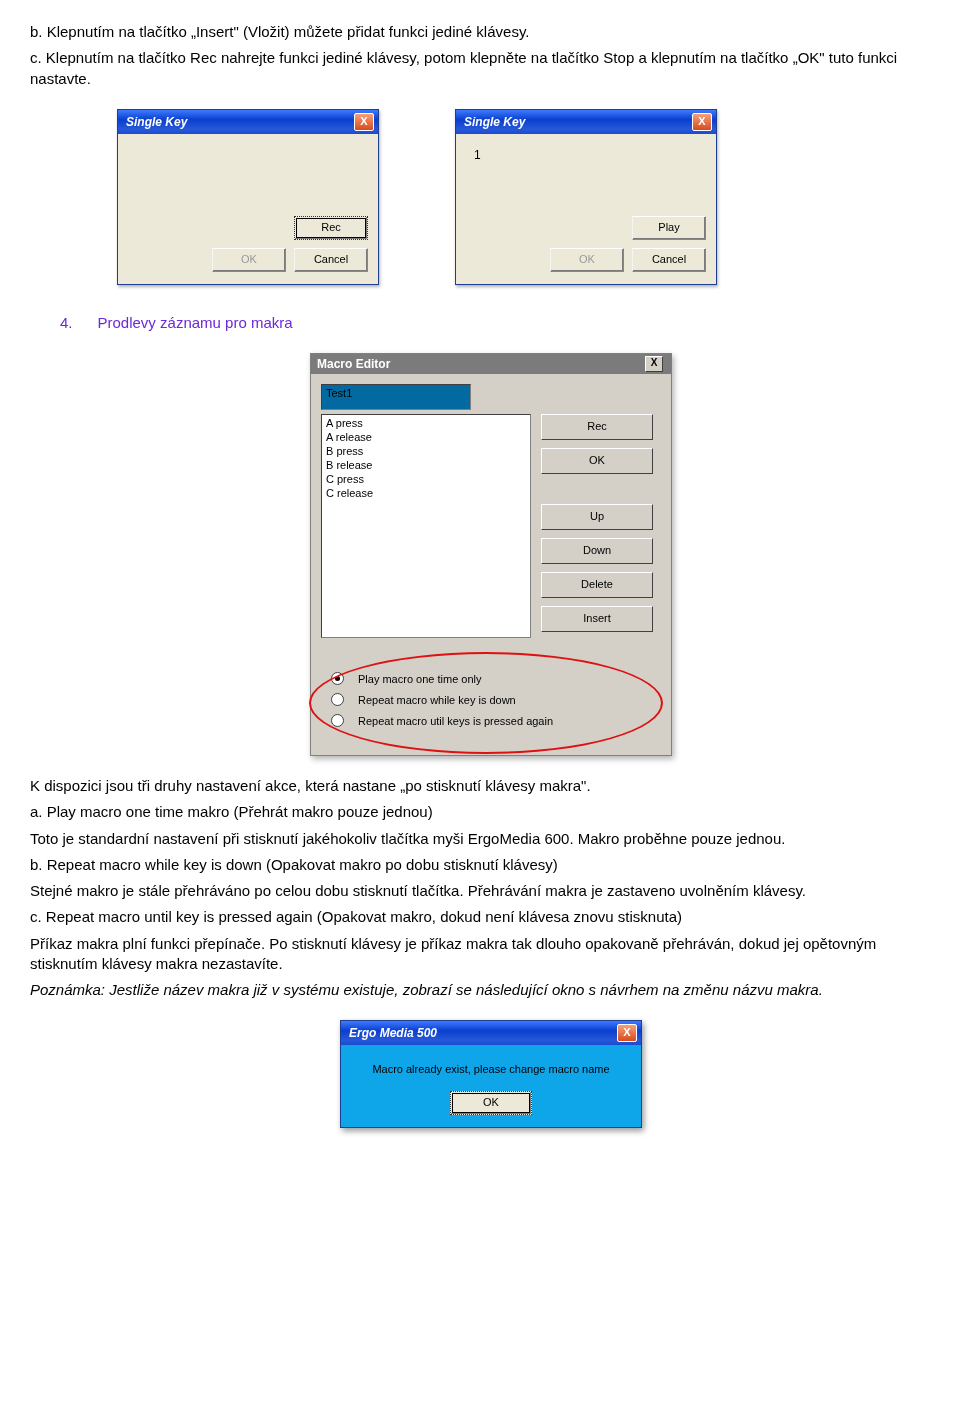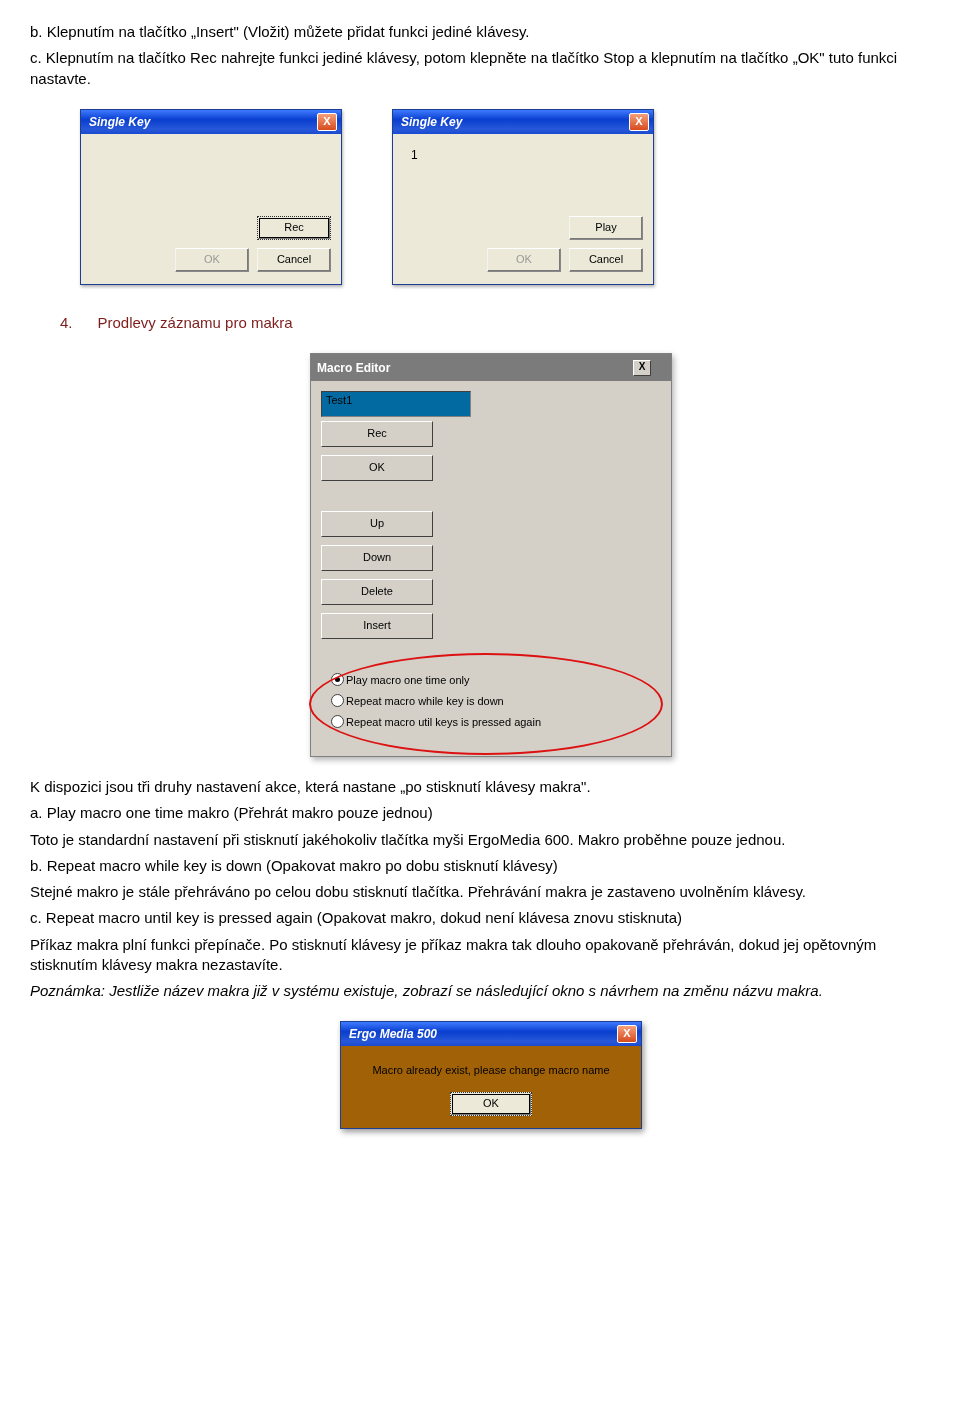--- a/index.html
+++ b/index.html
@@ -5,22 +5,22 @@
 body {
   font-family: Arial, sans-serif;
   font-size: 15px;
   color: #000;
   background: #fff;
   margin: 0;
   padding: 20px 30px;
   width: 900px;
 }
 p { margin: 2px 0 6px; line-height: 1.35; }
-.section-num { color: #7f1d1d; margin-left: 30px; margin-top: 28px; margin-bottom: 20px; }
-.dialogs-row { display: flex; gap: 50px; margin: 20px 0 20px 50px; }
+.section-num { color: #6d28d9; margin-left: 30px; margin-top: 28px; margin-bottom: 20px; }
+.dialogs-row { display: flex; gap: 76px; margin: 20px 0 20px 87px; }
 .dialog {
   width: 260px;
   background: #ece9d8;
   border: 1px solid #1d3e92;
   box-shadow: 1px 2px 3px rgba(0,0,0,0.3);
 }
 .titlebar {
   height: 24px;
   background: linear-gradient(#3e7bff, #0a3fcf 40%, #2758d8 80%, #1a4ad0);
   display: flex;
@@ -71,29 +71,29 @@
 .btn.disabled { color: #999; }
 .btn.focused { border: 1px dotted #333; outline: 1px solid #000; outline-offset: -3px; }
 .macro-editor {
   width: 360px;
   margin: 0 0 20px 280px;
   background: #d4d0c8;
   border: 1px solid #808080;
   box-shadow: 2px 3px 6px rgba(0,0,0,0.3);
 }
 .me-title {
-  height: 27px;
+  height: 20px;
   background: #7b7b7b;
   color: #fff;
   font-weight: bold;
   font-size: 12px;
   display: flex;
   align-items: center;
   justify-content: space-between;
-  padding: 0 20px 0 6px;
+  padding: 0 8px 0 6px;
 }
 .me-close {
   width: 16px; height: 14px;
   background: #d4d0c8;
   border: 1px solid #fff;
   border-right-color: #404040;
   border-bottom-color: #404040;
   font-size: 10px;
   line-height: 12px;
   text-align: center;
@@ -149,21 +149,21 @@
   width: 350px;
   height: 98px;
   left: -12px;
   top: -6px;
   pointer-events: none;
 }
 .radio-line {
   font-size: 11px;
   display: flex;
   align-items: center;
-  gap: 2px;
+  gap: 14px;
   margin: 8px 0;
 }
 .radio {
   width: 11px; height: 11px;
   border: 1px solid #404040;
   border-radius: 50%;
   background: #fff;
   display: inline-flex;
   align-items: center;
   justify-content: center;
@@ -171,21 +171,21 @@
 .radio.checked::after {
   content: "";
   width: 5px; height: 5px;
   background: #000;
   border-radius: 50%;
 }
 .note { font-style: italic; }
 .ergo-dialog {
   width: 300px;
   margin: 20px 0 0 310px;
-  background: #a16207;
+  background: #0ea5e9;
   border: 1px solid #1d3e92;
   box-shadow: 2px 3px 6px rgba(0,0,0,0.4);
 }
 .ergo-body { padding: 18px 16px 12px; text-align: center; font-size: 11px; }
 .ergo-btn-row { display: flex; justify-content: center; margin-top: 16px; }
 </style>
 </head>
 <body>
 
 <p>b. Klepnutím na tlačítko „Insert" (Vložit) můžete přidat funkci jediné klávesy.</p>
@@ -230,20 +230,26 @@
 <p class="section-num" style="white-space:pre;">4.      Prodlevy záznamu pro makra</p>
 
 <div class="macro-editor">
   <div class="me-title">
     <span>Macro Editor</span>
     <div class="me-close">X</div>
   </div>
   <div class="me-body">
     <div class="me-input">Test1</div>
     <div class="me-row">
+      <div class="me-list" style="white-space:pre;">A press
+A release
+B press
+B release
+C press
+C release</div>
       <div class="me-btns">
         <div class="me-btn">Rec</div>
         <div style="height:8px"></div>
         <div class="me-btn">OK</div>
         <div class="me-gap"></div>
         <div class="me-btn">Up</div>
         <div style="height:8px"></div>
         <div class="me-btn">Down</div>
         <div style="height:8px"></div>
         <div class="me-btn">Delete</div>

